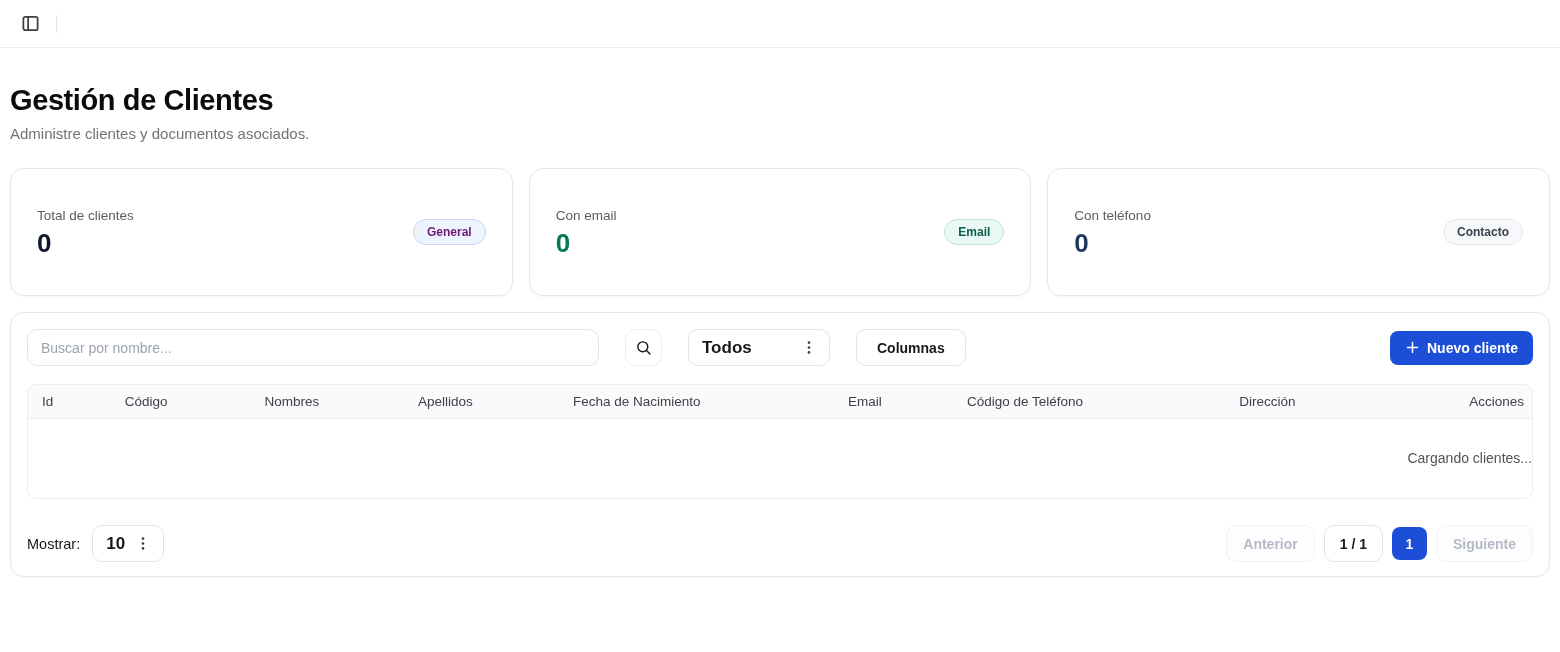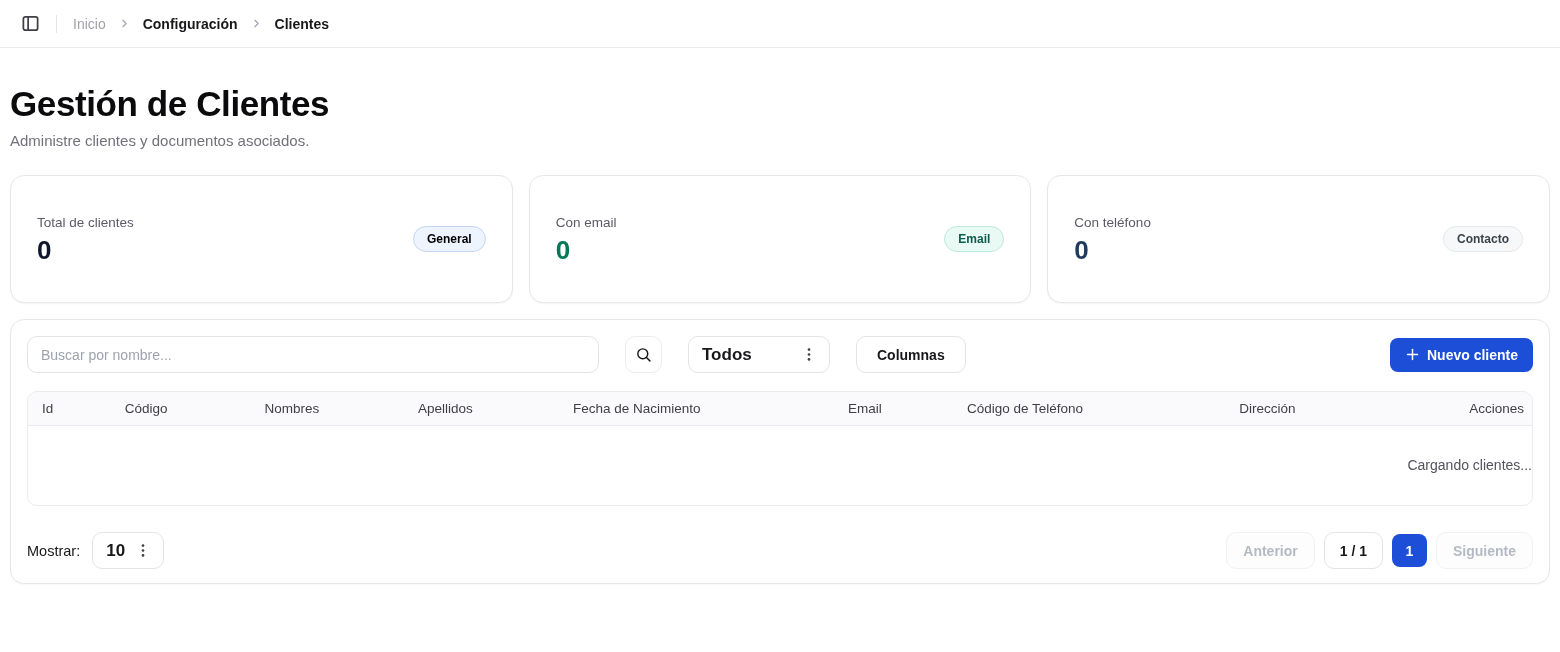--- a/index.html
+++ b/index.html
@@ -12,21 +12,21 @@
   .icon-btn { width:32px; height:32px; display:inline-flex; align-items:center; justify-content:center;
               background:#fff; border:none; border-radius:8px; cursor:pointer; }
   .vdiv { width:1px; height:18px; background:#e4e4e7; margin:0 16px 0 10px; }
   .breadcrumb { display:flex; align-items:center; gap:10px; font-size:14px; }
   .crumb { text-decoration:none; color:#18181b; font-weight:600; cursor:pointer; }
   .crumb.muted { color:#a1a1aa; font-weight:400; }
   .chev { display:inline-flex; color:#9ca3af; margin:0 2px; }
 
   
   main { padding:0 10px 24px; }
-  h1.page-title { margin-top:36px; font-size:35px; font-weight:700; letter-spacing:-0.4px; color:#0b0b0e; }
+  h1.page-title { margin-top:36px; font-size:29px; font-weight:700; letter-spacing:-0.4px; color:#0b0b0e; }
   .subtitle { margin-top:8px; font-size:15px; color:#71717a; }
 
   
   .stats { margin-top:26px; display:grid; grid-template-columns:repeat(3,1fr); gap:16px; }
   .stat-card { height:128px; background:#fff; border:1px solid #e7e7ea; border-radius:14px;
                box-shadow:0 1px 2px rgba(16,24,40,.04); padding:24px 26px; display:flex;
                align-items:center; justify-content:space-between; }
   .stat-label { font-size:13.5px; color:#5b5b66; }
   .stat-value { margin-top:7px; font-size:26px; font-weight:700; line-height:1; }
   .badge { display:inline-block; font-size:12px; font-weight:600; padding:5px 13px;
@@ -78,48 +78,33 @@
   <header class="app-header">
     <button class="icon-btn">
       <span style="display:inline-flex">
         <svg width="19" height="19" viewBox="0 0 24 24" fill="none" stroke="#3f3f46" stroke-width="2.2" stroke-linecap="round" stroke-linejoin="round">
           <rect x="3" y="3.5" width="18" height="17" rx="2.5"></rect>
           <line x1="9" y1="3.5" x2="9" y2="20.5"></line>
         </svg>
       </span>
     </button>
     <div class="vdiv"></div>
-    <nav class="breadcrumb">
-      <a class="crumb muted">Inicio</a>
-      <span class="chev">
-        <svg width="13" height="13" viewBox="0 0 24 24" fill="none" stroke="currentColor" stroke-width="2" stroke-linecap="round" stroke-linejoin="round">
-            <polyline points="9 6 15 12 9 18"></polyline>
-          </svg>
-      </span>
-      <a class="crumb">Configuración</a>
-      <span class="chev">
-        <svg width="13" height="13" viewBox="0 0 24 24" fill="none" stroke="currentColor" stroke-width="2" stroke-linecap="round" stroke-linejoin="round">
-            <polyline points="9 6 15 12 9 18"></polyline>
-          </svg>
-      </span>
-      <span class="crumb">Clientes</span>
-    </nav>
   </header>
 
   <main>
     <h1 class="page-title">Gestión de Clientes</h1>
     <p class="subtitle">Administre clientes y documentos asociados.</p>
 
     <section class="stats">
       <div class="stat-card">
         <div>
           <div class="stat-label">Total de clientes</div>
           <div class="stat-value" style="color: rgb(15, 23, 42);">0</div>
         </div>
-        <span class="badge" style="background: rgb(237, 244, 253); border-color: rgb(197, 214, 242); color: #000000;">General</span>
+        <span class="badge" style="background: rgb(237, 244, 253); border-color: rgb(197, 214, 242); color: #701a75;">General</span>
       </div>
       <div class="stat-card">
         <div>
           <div class="stat-label">Con email</div>
           <div class="stat-value" style="color: rgb(4, 120, 87);">0</div>
         </div>
         <span class="badge" style="background: rgb(233, 250, 244); border-color: rgb(191, 231, 218); color: rgb(13, 92, 77);">Email</span>
       </div>
       <div class="stat-card">
         <div>

